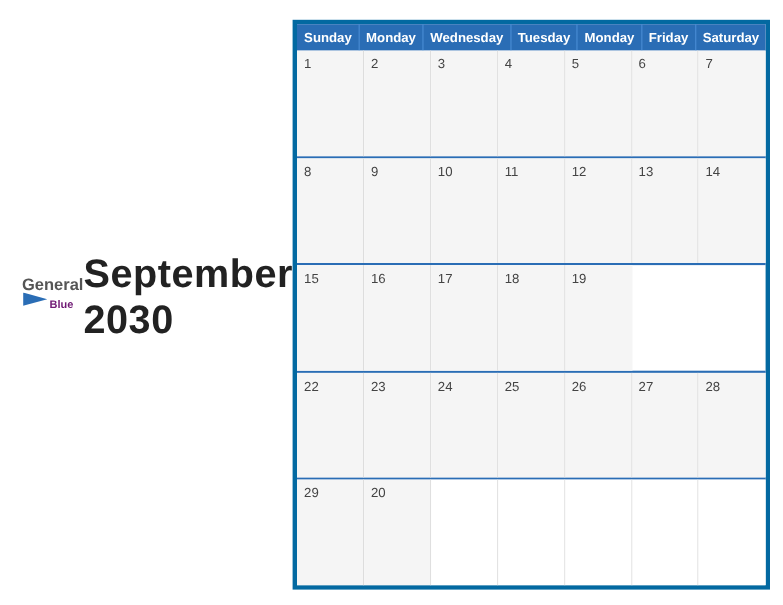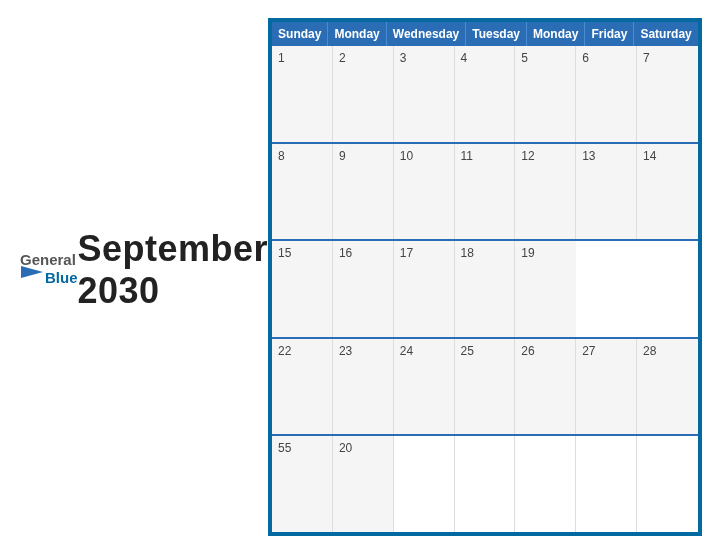--- a/index.html
+++ b/index.html
@@ -28,23 +28,23 @@
       align-items: center;
       gap: 0px;
     }
     .logo-text-general {
       font-size: 15px;
       font-weight: bold;
       color: #555;
       line-height: 1;
     }
     .logo-text-blue {
-      font-size: 15px;
+      font-size: 10px;
       font-weight: bold;
-      color: #0369a1;
+      color: #701a75;
       line-height: 1;
     }
     .logo-icon {
       width: 22px;
       height: 22px;
       margin-left: 1px;
       margin-right: 2px;
       position: relative;
       top: -1px;
     }
@@ -169,21 +169,21 @@
         <div class="week-row">
           <div class="day-cell"><span class="day-num">22</span></div>
           <div class="day-cell"><span class="day-num">23</span></div>
           <div class="day-cell"><span class="day-num">24</span></div>
           <div class="day-cell"><span class="day-num">25</span></div>
           <div class="day-cell"><span class="day-num">26</span></div>
           <div class="day-cell"><span class="day-num">27</span></div>
           <div class="day-cell"><span class="day-num">28</span></div>
         </div>
         <div class="week-row">
-          <div class="day-cell"><span class="day-num">55</span></div>
+          <div class="day-cell"><span class="day-num">29</span></div>
           <div class="day-cell"><span class="day-num">20</span></div>
           <div class="day-cell empty"></div>
           <div class="day-cell empty"></div>
           <div class="day-cell empty"></div>
           <div class="day-cell empty"></div>
           <div class="day-cell empty"></div>
         </div>
       </div>
   </div>
 </div>

